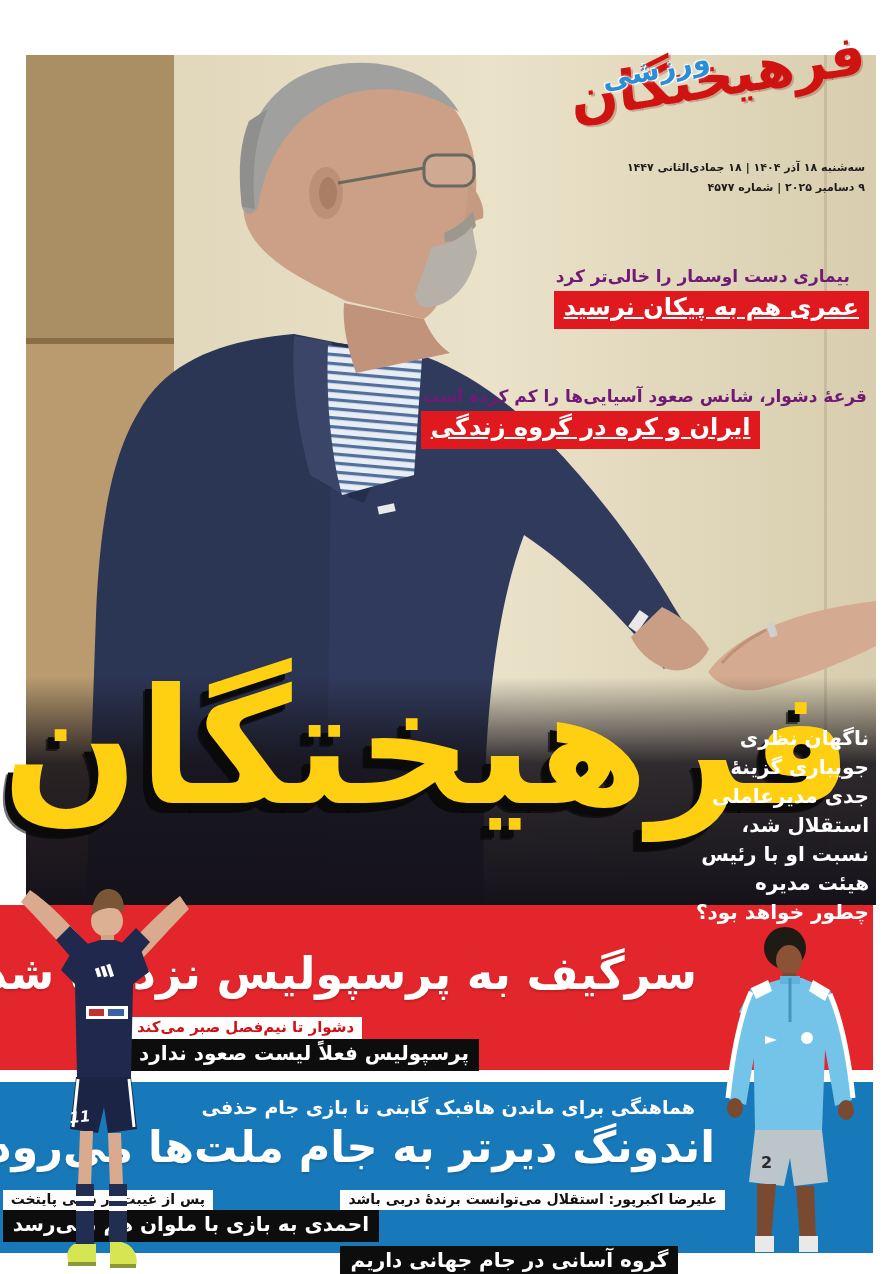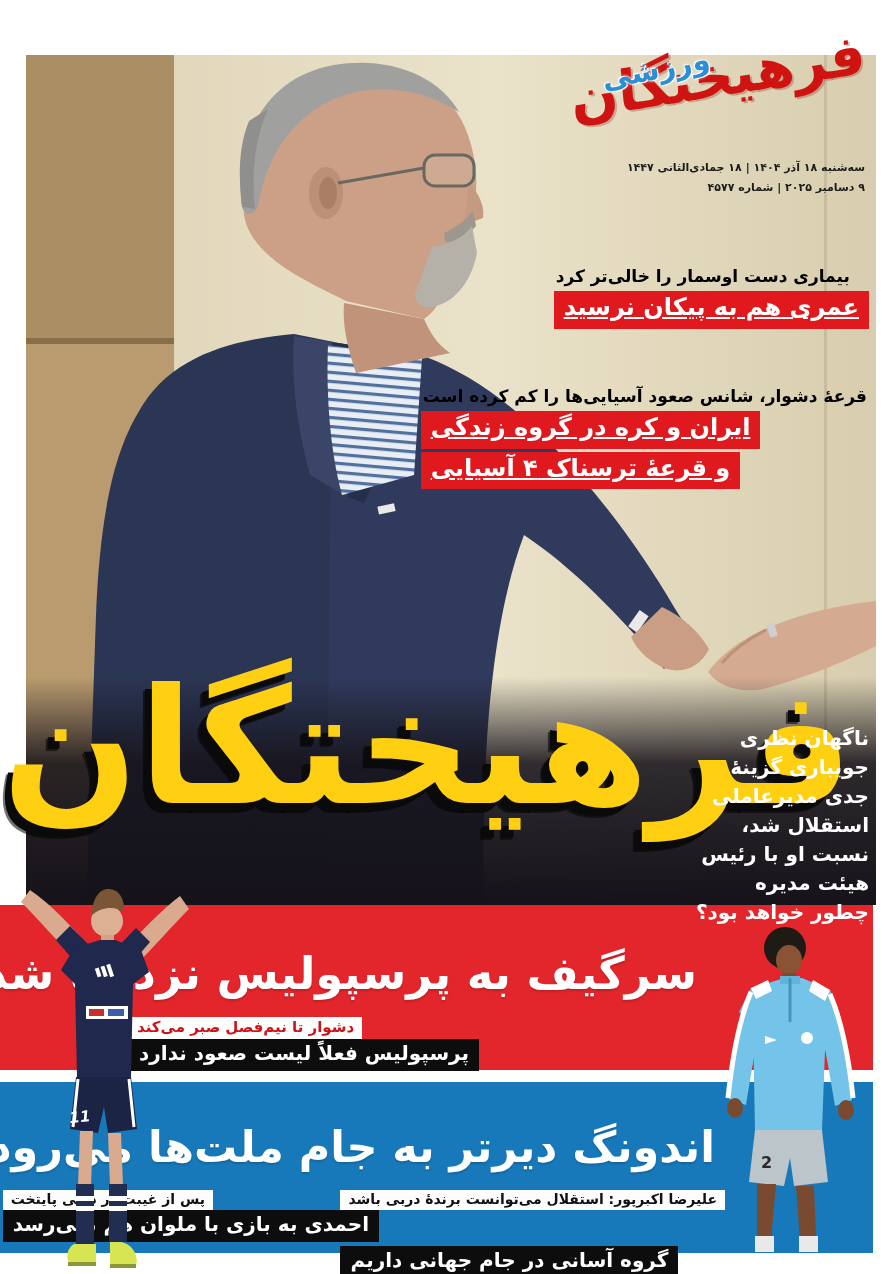--- a/index.html
+++ b/index.html
@@ -14,21 +14,21 @@
              transform:rotate(-9deg) skewX(-4deg);white-space:nowrap;direction:rtl;
              text-shadow:2px 2px 0 rgba(120,10,8,.25);}
   .logo-sub{position:absolute;left:8px;top:26px;color:#2a8fd4;font-size:29px;font-weight:bold;
             transform:rotate(-11deg);direction:rtl;
             text-shadow:0 0 2px #fff,0 0 4px #fff,1px 1px 0 #fff,-1px -1px 0 #fff;}
   .dates{position:absolute;top:158px;right:26px;z-index:3;text-align:right;direction:rtl;
          font-size:11px;font-weight:bold;color:#1c1c1c;line-height:1.8;white-space:nowrap;}
   
   .stack{position:absolute;right:22px;z-index:3;display:flex;flex-direction:column;
          align-items:flex-end;direction:rtl;}
-  .stack .kicker{color:#000000;font-size:17px;font-weight:bold;padding:0 2px 5px;direction:rtl;}
+  .stack .kicker{color:#701a75;font-size:17px;font-weight:bold;padding:0 2px 5px;direction:rtl;}
   .chip-red{display:inline-block;background:#e0191f;color:#fff;font-size:24px;font-weight:bold;
             padding:3px 10px 7px;line-height:1.15;direction:rtl;text-decoration:underline;}
   .stack .chip-red + .chip-red{margin-top:3px;}
   .hl1{top:266px;} .hl2{top:386px;}
   
   .big-headline{position:absolute;left:2px;top:648px;z-index:2;color:#ffd011;font-size:160px;
                 font-weight:bold;line-height:1.25;white-space:nowrap;direction:rtl;
                 text-shadow:-7px 8px 0 #0a0a0a,-9px 10px 0 rgba(0,0,0,.55);}
   .lede{position:absolute;top:724px;right:22px;width:176px;z-index:3;color:#fff;font-size:20px;
         font-weight:bold;line-height:1.45;text-align:right;direction:rtl;margin-left:29px;}
@@ -133,35 +133,35 @@
   </div>
 
   <div class="stack hl1">
     <div class="kicker">بیماری دست اوسمار را خالی‌تر کرد</div>
     <span class="chip-red">عمری هم به پیکان نرسید</span>
   </div>
 
   <div class="stack hl2">
     <div class="kicker">قرعهٔ دشوار، شانس صعود آسیایی‌ها را کم کرده است</div>
     <span class="chip-red">ایران و کره در گروه زندگی</span>
-    <span class="chip-red">و قرعهٔ ترسناک ۴ آسیایی</span>
   </div>
 
   <div class="big-headline">فرهیختگان</div>
   <div class="lede">ناگهان نظری جویباری گزینهٔ جدی مدیرعاملی استقلال شد، نسبت او با رئیس هیئت مدیره چطور خواهد بود؟</div>
 
   <div class="red-band">
     <div class="band-headline">سرگیف به پرسپولیس نزدیک شد</div>
     <div class="sub-pair">
       <span class="chip-white-red">دشوار تا نیم‌فصل صبر می‌کند</span>
       <span class="chip-black">پرسپولیس فعلاً لیست صعود ندارد</span>
     </div>
   </div>
 
   <div class="blue-band">
+    <div class="band-kicker">هماهنگی برای ماندن هافبک گابنی تا بازی جام حذفی</div>
     <div class="band-headline">اندونگ دیرتر به جام ملت‌ها می‌رود</div>
     <div class="sub-pair pair-right">
       <span class="chip-white-black">علیرضا اکبرپور: استقلال می‌توانست برندهٔ دربی باشد</span>
       <span class="chip-black">گروه آسانی در جام جهانی داریم</span>
     </div>
     <div class="sub-pair pair-left">
       <span class="chip-white-black">پس از غیبت در دربی پایتخت</span>
       <span class="chip-black">احمدی به بازی با ملوان هم نمی‌رسد</span>
     </div>
   </div>

